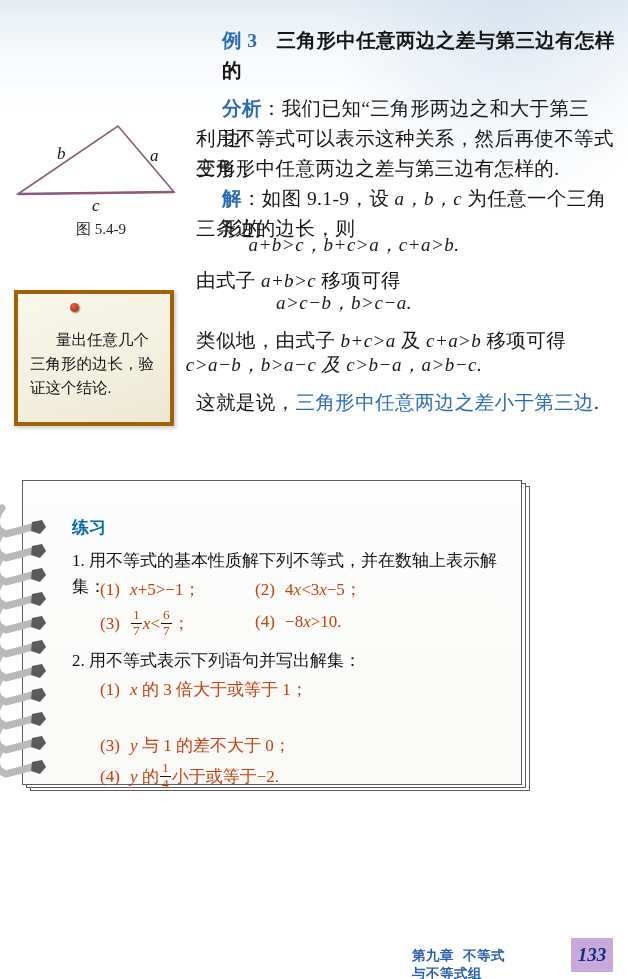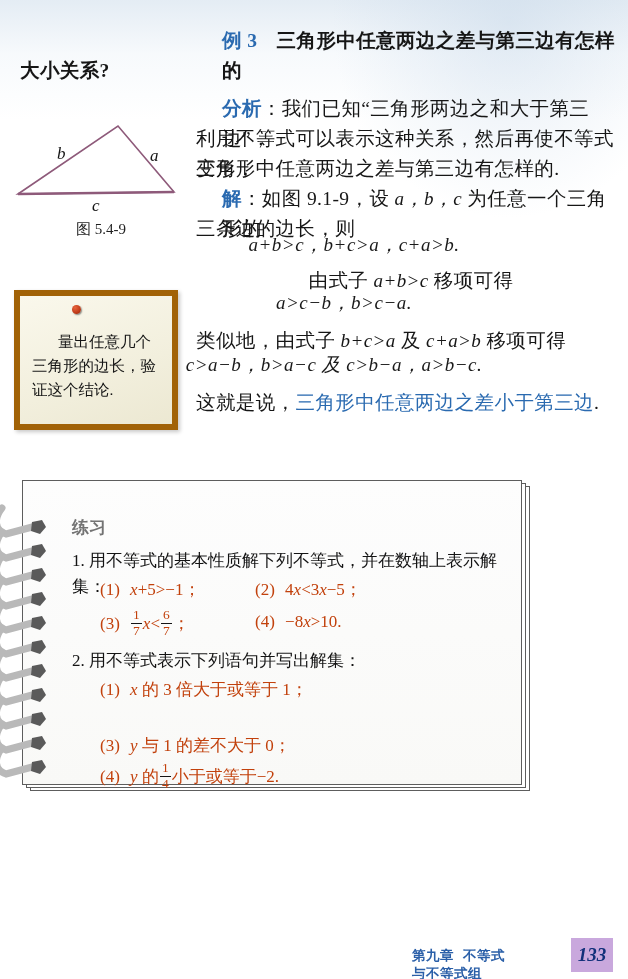--- a/index.html
+++ b/index.html
@@ -87,21 +87,21 @@
     color: #151515;
     font-family: "Liberation Serif", "DejaVu Serif", serif;
   }
 
   
   .note {
     position: absolute;
     left: 14px; top: 290px;
     width: 152px; height: 128px;
     background: #f5f3e3;
-    border: 6px solid #a16207;
+    border: 4px solid #a16207;
     box-shadow: 2px 2px 4px rgba(0,0,0,0.22);
   }
   .note-inner {
     position: absolute;
     left: 0; top: 0; right: 0; bottom: 0;
     background: linear-gradient(160deg, #faf8ec 0%, #f2efdd 60%, #ece8d2 100%);
   }
   .note-pin {
     position: absolute;
     left: 52px; top: 9px;
@@ -138,21 +138,21 @@
   .spiral {
     position: absolute;
     left: -8px; top: 492px;
     width: 60px; height: 290px;
   }
   .ex-title {
     position: absolute;
     left: 72px; top: 516px;
     font-size: 17px;
     font-weight: bold;
-    color: #737373;
+    color: #0369a1;
   }
   .ex-q {
     position: absolute;
     font-size: 17px;
     line-height: 26px;
     color: #141414;
   }
   .ex-sub {
     position: absolute;
     font-size: 17px;
@@ -202,38 +202,37 @@
 
 <div class="paper-tint"></div>
 <div class="paper-tint2"></div>
 
 <div class="content">
 
   <div class="para" style="left:222px; top:26px; width:400px;">
     <span class="lead">例 3</span>
     <span style="display:inline-block;width:14px;"></span><span class="bld">三角形中任意两边之差与第三边有怎样的</span>
   </div>
-  <div class="para bld" style="left:20px; top:56px; width:600px;">大小关系?</div>
 
   <div class="para" style="left:222px; top:94px; width:400px;">
     <span class="lead">分析</span><span>：</span><span>我们已知“三角形两边之和大于第三边”，</span>
   </div>
   <div class="para" style="left:196px; top:124px; width:430px;">利用不等式可以表示这种关系，然后再使不等式变形，</div>
   <div class="para" style="left:196px; top:154px; width:430px;">三角形中任意两边之差与第三边有怎样的.</div>
 
   <div class="para" style="left:222px; top:184px; width:400px;">
     <span class="lead">解</span><span>：</span><span>如图 9.1-9，设 </span><span class="mathi">a，b，c</span><span> 为任意一个三角形的</span>
   </div>
   <div class="para" style="left:196px; top:214px; width:430px;">三条边的边长，则</div>
 
   <div class="eq" style="left:0px; top:232px; width:628px; text-align:center; padding-left:40px;">
     <i>a+b&gt;c，b+c&gt;a，c+a&gt;b.</i>
   </div>
 
-  <div class="para" style="left:196px; top:266px; width:430px;text-align:center;">
+  <div class="para" style="left:196px; top:266px; width:430px;">
     <span>由式子 </span><span class="mathi">a+b&gt;c</span><span> 移项可得</span>
   </div>
 
   <div class="eq" style="left:0px; top:290px; width:628px; text-align:center; padding-left:30px;">
     <i>a&gt;c−b，b&gt;c−a.</i>
   </div>
 
   <div class="para" style="left:196px; top:326px; width:440px;">
     <span>类似地，由式子 </span><span class="mathi">b+c&gt;a</span><span> 及 </span><span class="mathi">c+a&gt;b</span><span> 移项可得</span>
   </div>

